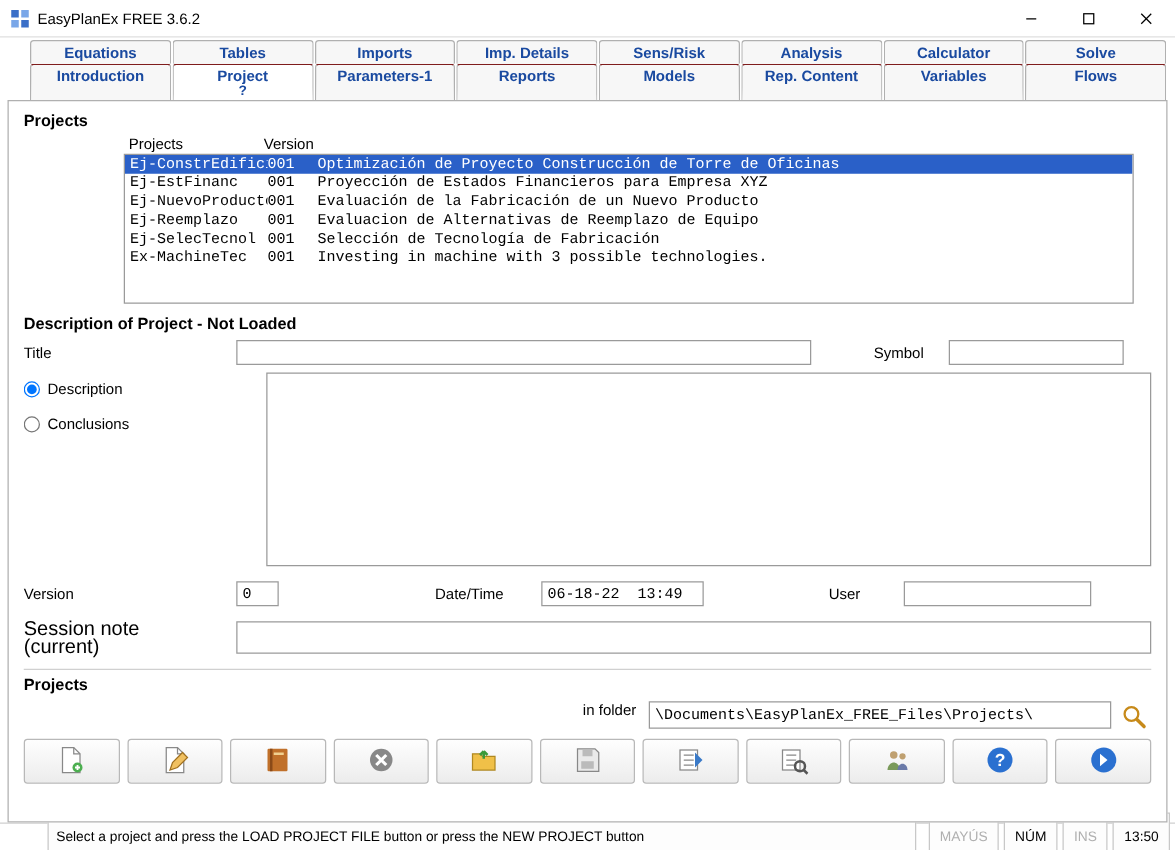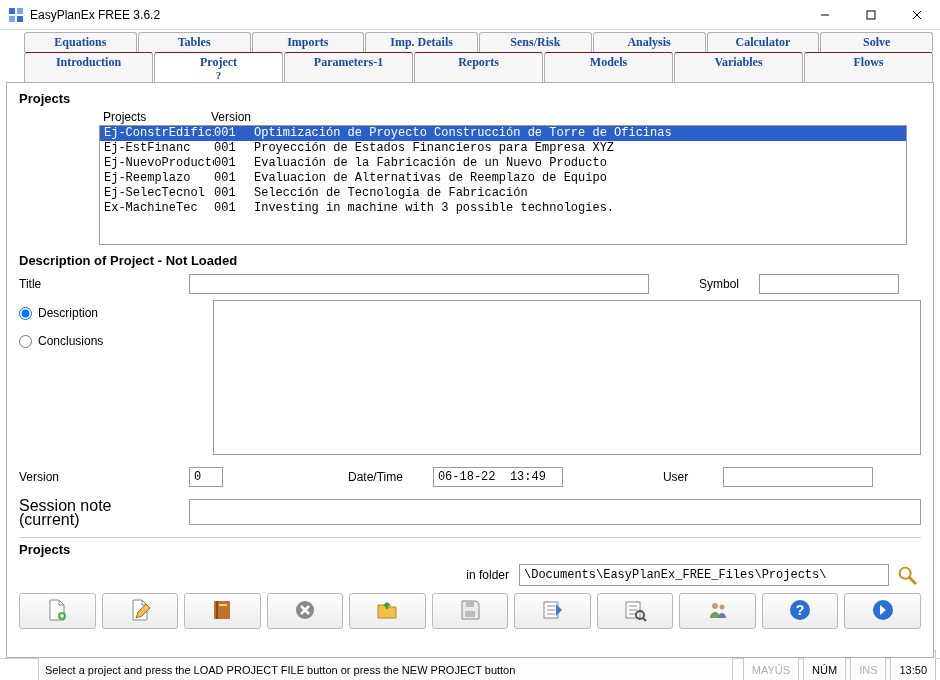--- a/index.html
+++ b/index.html
@@ -30,21 +30,20 @@
 .titlebar .spacer { flex: 1; }
 .win-btn {
   width: 46px; height: 30px;
   display: flex; align-items: center; justify-content: center;
   font-family: "Segoe UI Symbol", sans-serif;
   font-size: 10px;
 }
 
 .tabs-wrap {
   padding: 2px 6px 0 24px;
-  font-family: Liberation Serif, serif;
 }
 .tab-row {
   display: flex;
 }
 .tab {
   flex: 1;
   text-align: center;
   color: #1a4aa0;
   font-weight: bold;
   font-size: 12px;
@@ -180,21 +179,21 @@
 .row-session { display:flex; align-items:flex-start; margin-top:12px;}
 .row-session .sess-label { width: 170px; font-size:16px; line-height:14px;}
 .row-session .sess-in {
   flex: 1; height: 26px; border:1px solid #9a9a9a;
   padding:1px 4px; font-family:"Consolas",monospace; font-size:12px;
   overflow-y:scroll; resize:none;
 }
 
 .folder-row {
   display: flex;
-  align-items: center;
+  align-items: flex-start;
   margin-top: 6px;
 }
 .folder-row .lbl { margin-left: auto; margin-right: 10px; font-size:12px;}
 .folder-in {
   width: 370px; height: 22px;
   border: 1px solid #9a9a9a;
   padding: 2px 4px;
   font-family: "Consolas","Courier New",monospace;
   font-size: 12px;
 }
@@ -293,20 +292,21 @@
       <div class="tab">Analysis</div>
       <div class="tab">Calculator</div>
       <div class="tab">Solve</div>
     </div>
   <div class="tab-row tab-row2" id="tab-row2">
       <div class="tab">Introduction</div>
       <div class="tab active">Project<span class="subline">?</span></div>
       <div class="tab">Parameters-1</div>
       <div class="tab">Reports</div>
       <div class="tab">Models</div>
+      <div class="tab">Rep. Content</div>
       <div class="tab">Variables</div>
       <div class="tab">Flows</div>
     </div>
 </div>
 
 <div class="content">
 
   <div class="section-title">Projects</div>
 
   <div class="list-wrap">

